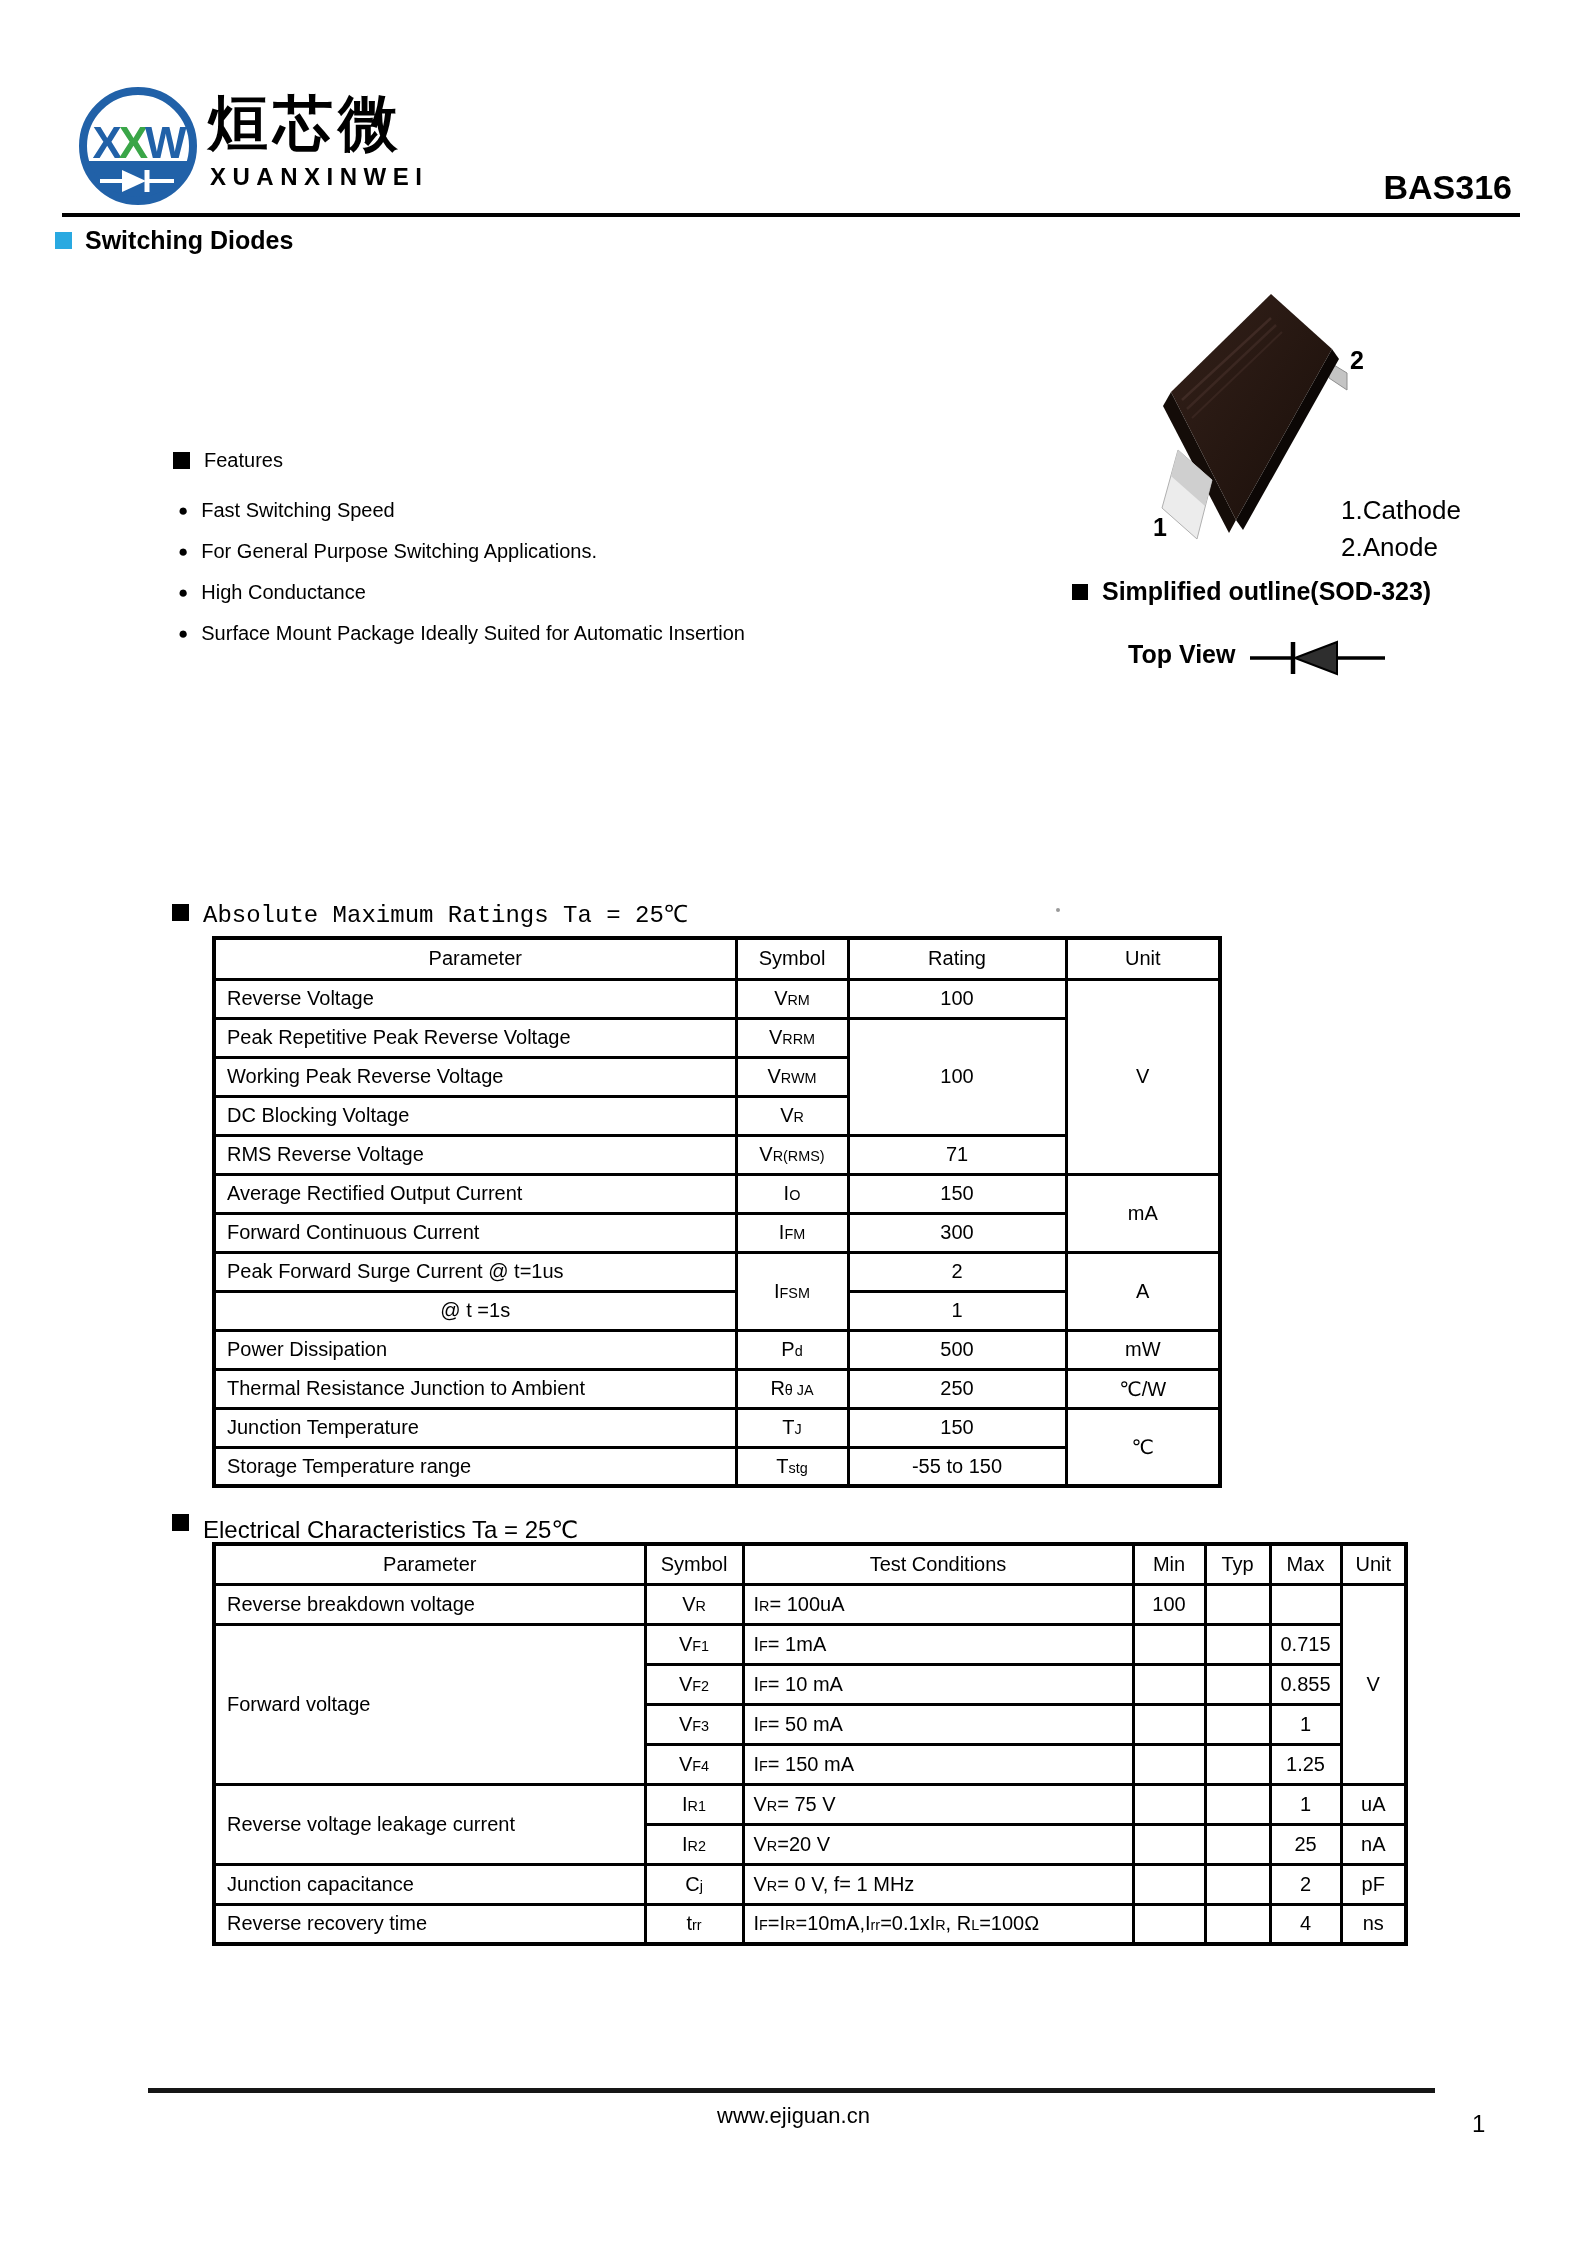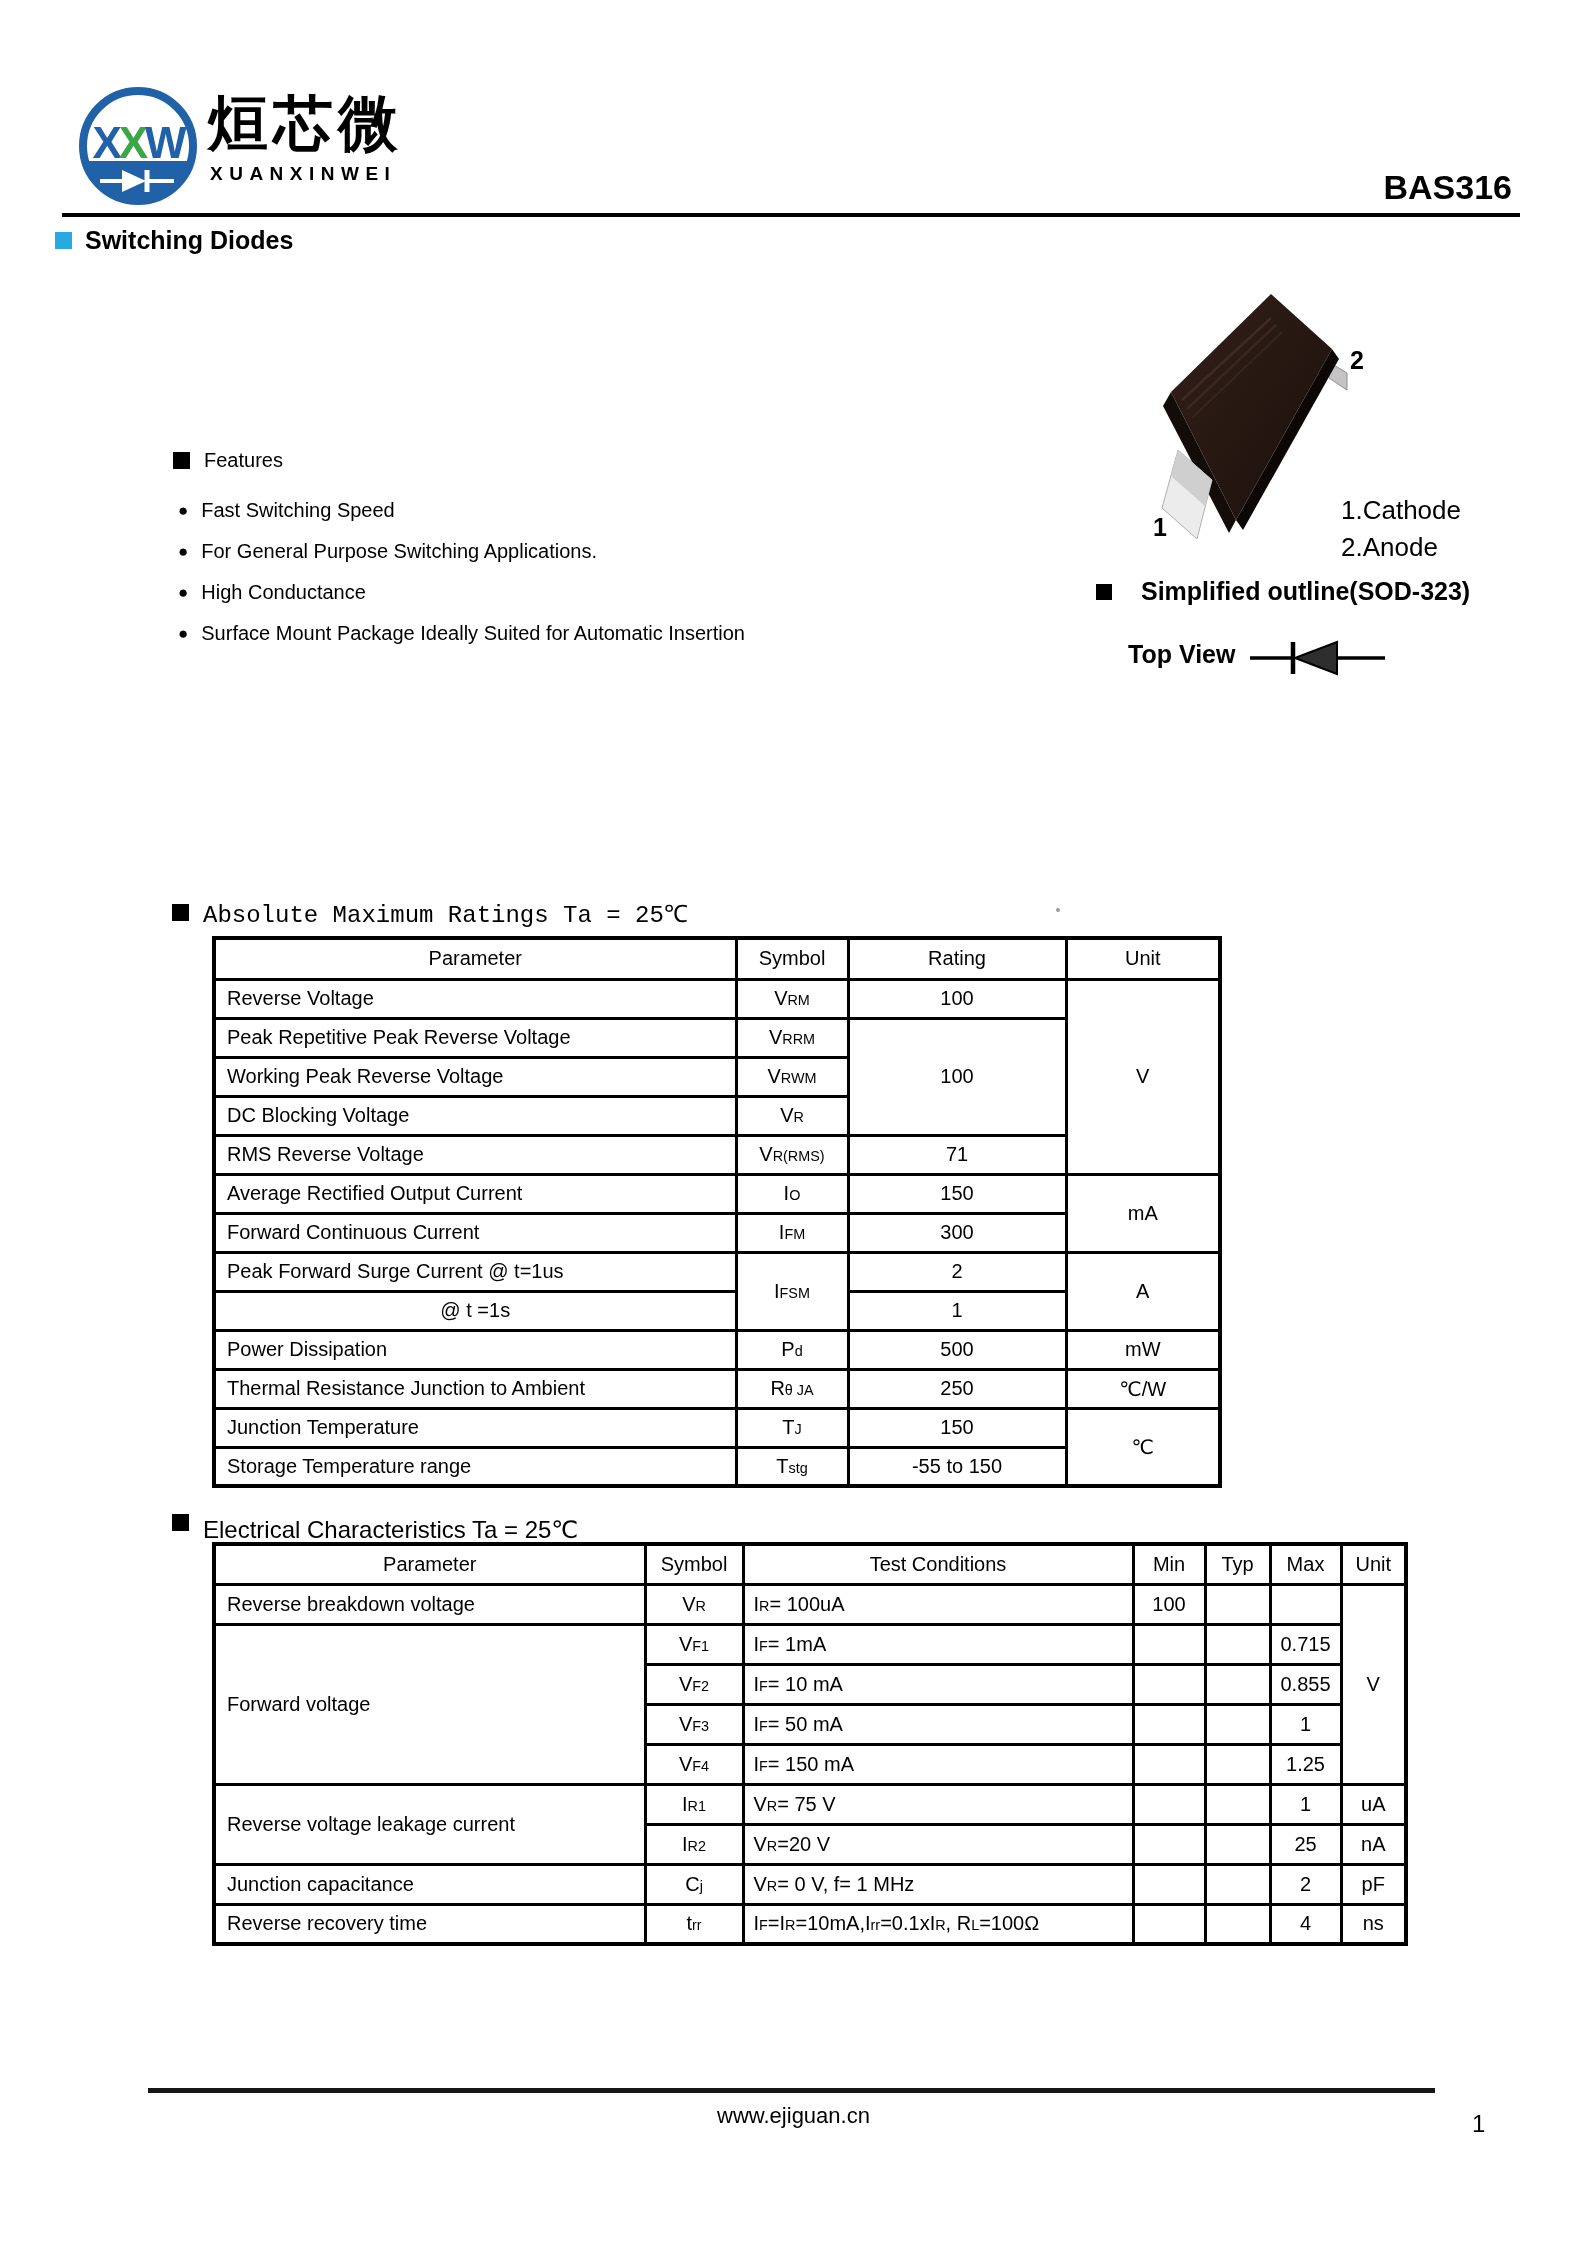--- a/index.html
+++ b/index.html
@@ -2,37 +2,37 @@
 <html><head>
 <meta charset="utf-8">
 <style>
   html,body{margin:0;padding:0;background:#fff;}
   .page{position:relative;width:1587px;height:2245px;background:#fff;overflow:hidden;
         font-family:"Liberation Sans","DejaVu Sans",sans-serif;color:#000;}
   .abs{position:absolute;}
 
   
   .brand-cn{left:208px;top:84px;font-size:60px;font-weight:bold;letter-spacing:5px;}
-  .brand-en{left:210px;top:163px;font-size:19px;font-weight:600;letter-spacing:6.5px;}
+  .brand-en{left:210px;top:163px;font-size:24px;font-weight:600;letter-spacing:6.5px;}
   .part-number{right:75px;top:168px;font-size:34px;font-weight:bold;}
   .top-rule{left:62px;top:213px;width:1458px;height:4px;background:#000;}
   .category{left:55px;top:226px;display:flex;align-items:center;}
   .blue-sq{width:17px;height:17px;background:#29A9E1;margin-right:13px;}
   .category-label{font-size:25px;font-weight:bold;text-align:right;}
 
   
   .sec-head{display:flex;align-items:center;}
   .blk-sq{width:17px;height:17px;background:#000;margin-right:14px;flex:0 0 auto;}
   .features-heading{left:173px;top:449px;}
   .features-heading .t{font-size:20px;}
   .abs-title{left:172px;top:896px;}
   .abs-title .t{font-size:24px;font-family:Liberation Mono, monospace;}
   .elec-title{left:172px;top:1500px;}
   .elec-title .t{font-size:24px;margin-top:16px;}
-  .outline-heading{left:1096px;top:577px;gap:15px;}
+  .outline-heading{left:1072px;top:577px;}
   .outline-heading .blk-sq{width:16px;height:16px;}
   .outline-heading .t{font-size:25px;font-weight:bold;}
 
   
   .features-list{left:178px;top:490px;list-style:none;margin:0;padding:0;}
   .features-list li{display:flex;align-items:center;height:41px;font-size:20px;}
   .features-list .bullet{font-size:17px;margin-right:13px;}
 
   
   .pin-num{font-size:25px;font-weight:bold;}

